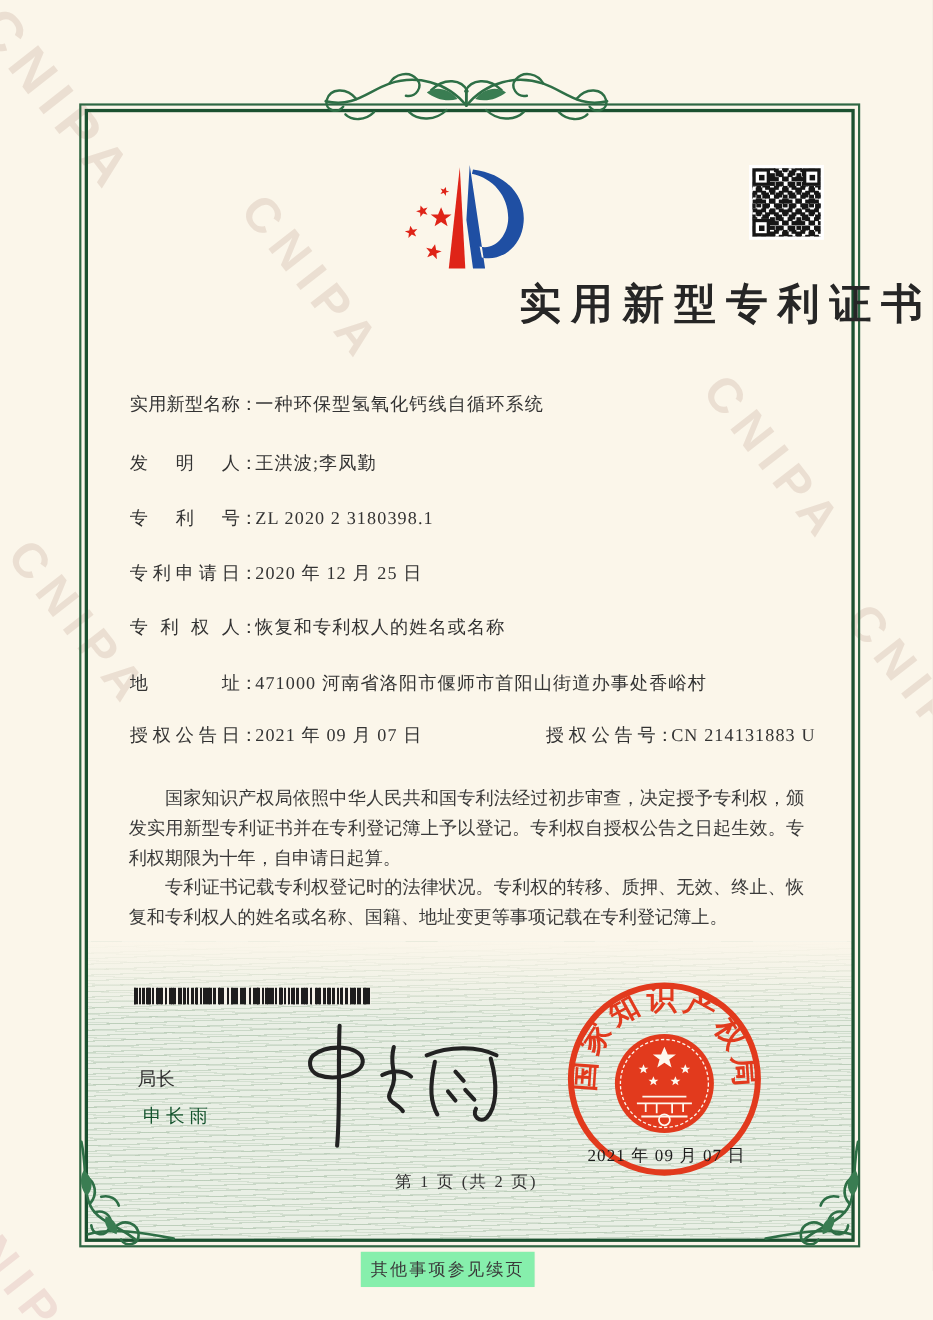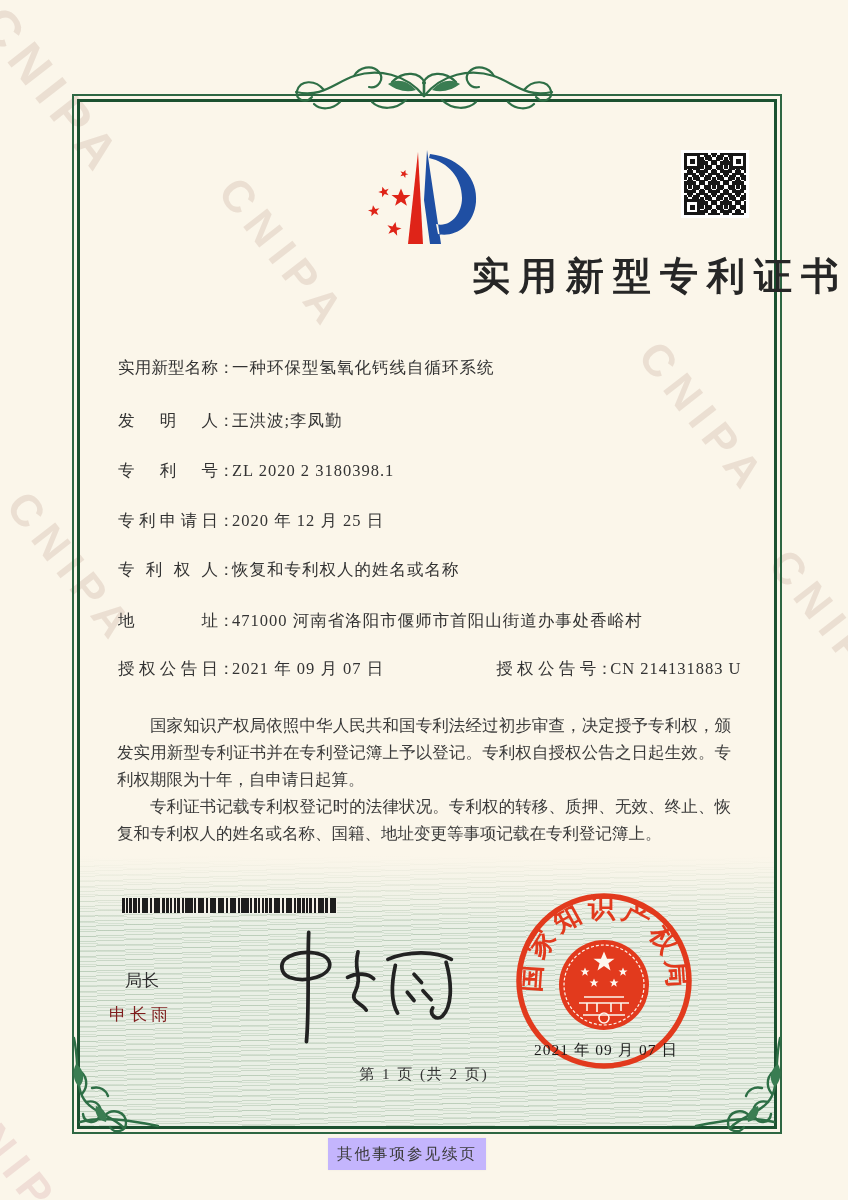--- a/index.html
+++ b/index.html
@@ -51,30 +51,30 @@
     font-size:16.5px;line-height:27px;text-align:justify;color:#3a3a3a;margin-top:13px;}
   .body-text p{margin:0;text-indent:2em;}
   
   .barcode{position:absolute;left:122px;top:898px;width:215px;height:15px;z-index:5;
     background:
       repeating-linear-gradient(90deg,#1d1d1d 0 2px, rgba(0,0,0,0) 2px 4px),
       repeating-linear-gradient(90deg,#1d1d1d 0 1px, rgba(0,0,0,0) 1px 7px),
       repeating-linear-gradient(90deg,#1d1d1d 0 3px, rgba(0,0,0,0) 3px 11px),
       #f4f1e8;}
   .director-label{position:absolute;left:125px;top:969px;font-size:17px;z-index:5;color:#2e2e2e;}
-  .director-name{position:absolute;left:109px;top:1003px;font-size:17px;z-index:5;
-    letter-spacing:4px;color:#7f1d1d;}
+  .director-name{position:absolute;left:130px;top:1003px;font-size:17px;z-index:5;
+    letter-spacing:4px;color:#14532d;}
   .signature{position:absolute;left:262px;top:928px;z-index:6;}
   .seal{position:absolute;left:513px;top:890px;z-index:5;}
   .seal-date{position:absolute;left:534px;top:1040px;z-index:6;font-size:15.5px;
     letter-spacing:1px;color:#1c1c1c;white-space:nowrap;}
   .page-info{position:absolute;left:0;right:0;top:1065px;text-align:center;
     font-size:15px;letter-spacing:2px;z-index:5;color:#333;}
   .footer-note{position:absolute;left:328px;top:1138px;width:158px;height:32px;z-index:5;
-    background:#c4b5fd;display:flex;align-items:center;justify-content:center;
+    background:#86efac;display:flex;align-items:center;justify-content:center;
     font-size:15.5px;letter-spacing:2px;color:#3a3a3a;box-shadow:0 0 2px rgba(0,0,0,.06);}
   
   .qr{position:absolute;left:681px;top:150px;width:68px;height:68px;background:#fff;
     padding:3px;box-sizing:border-box;z-index:5;}
   .qr-grid{position:relative;width:100%;height:100%;
     background:
       repeating-conic-gradient(#161616 0 25%, rgba(0,0,0,0) 0 50%) 0 0/ 8px 8px,
       repeating-conic-gradient(#161616 0 25%, rgba(0,0,0,0) 0 50%) 3px 2px/ 12px 10px,
       #fff;}
   .finder{position:absolute;width:16px;height:16px;border:3px solid #161616;

